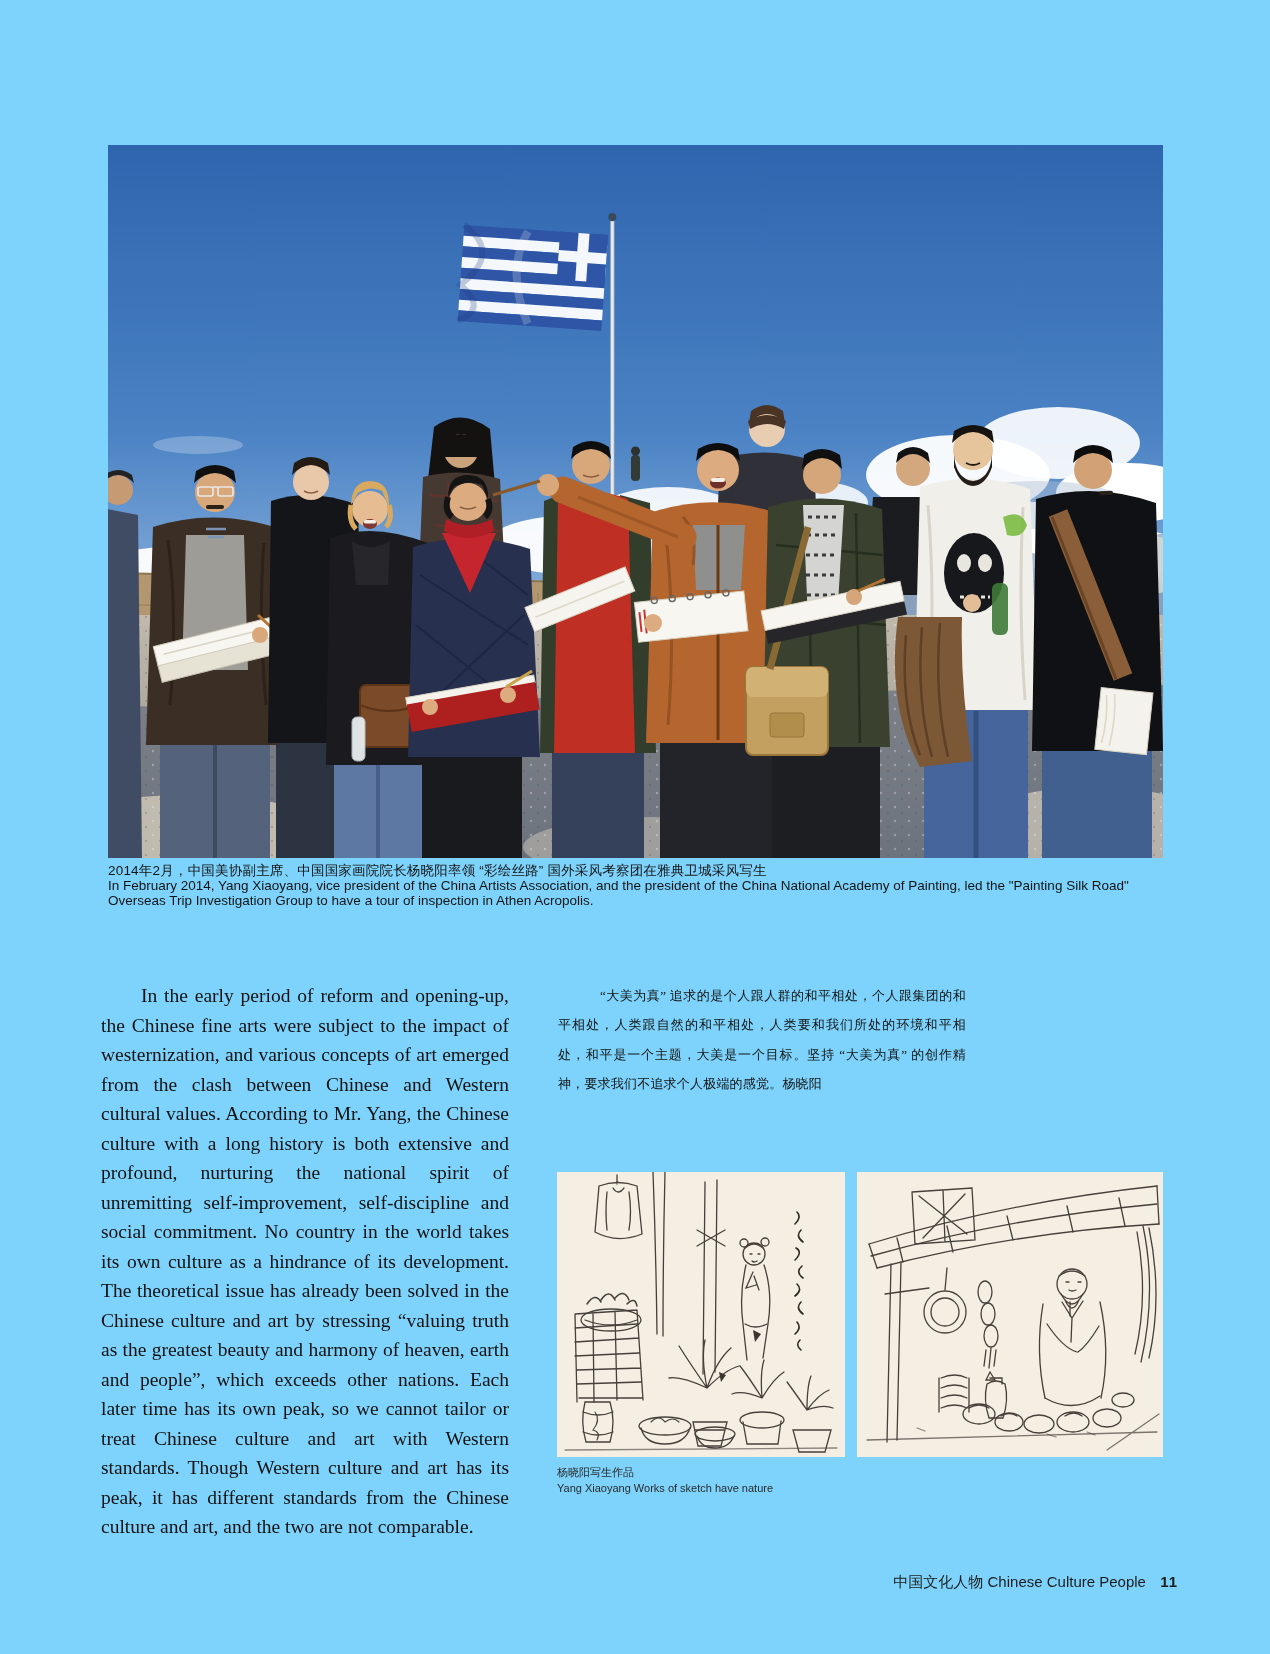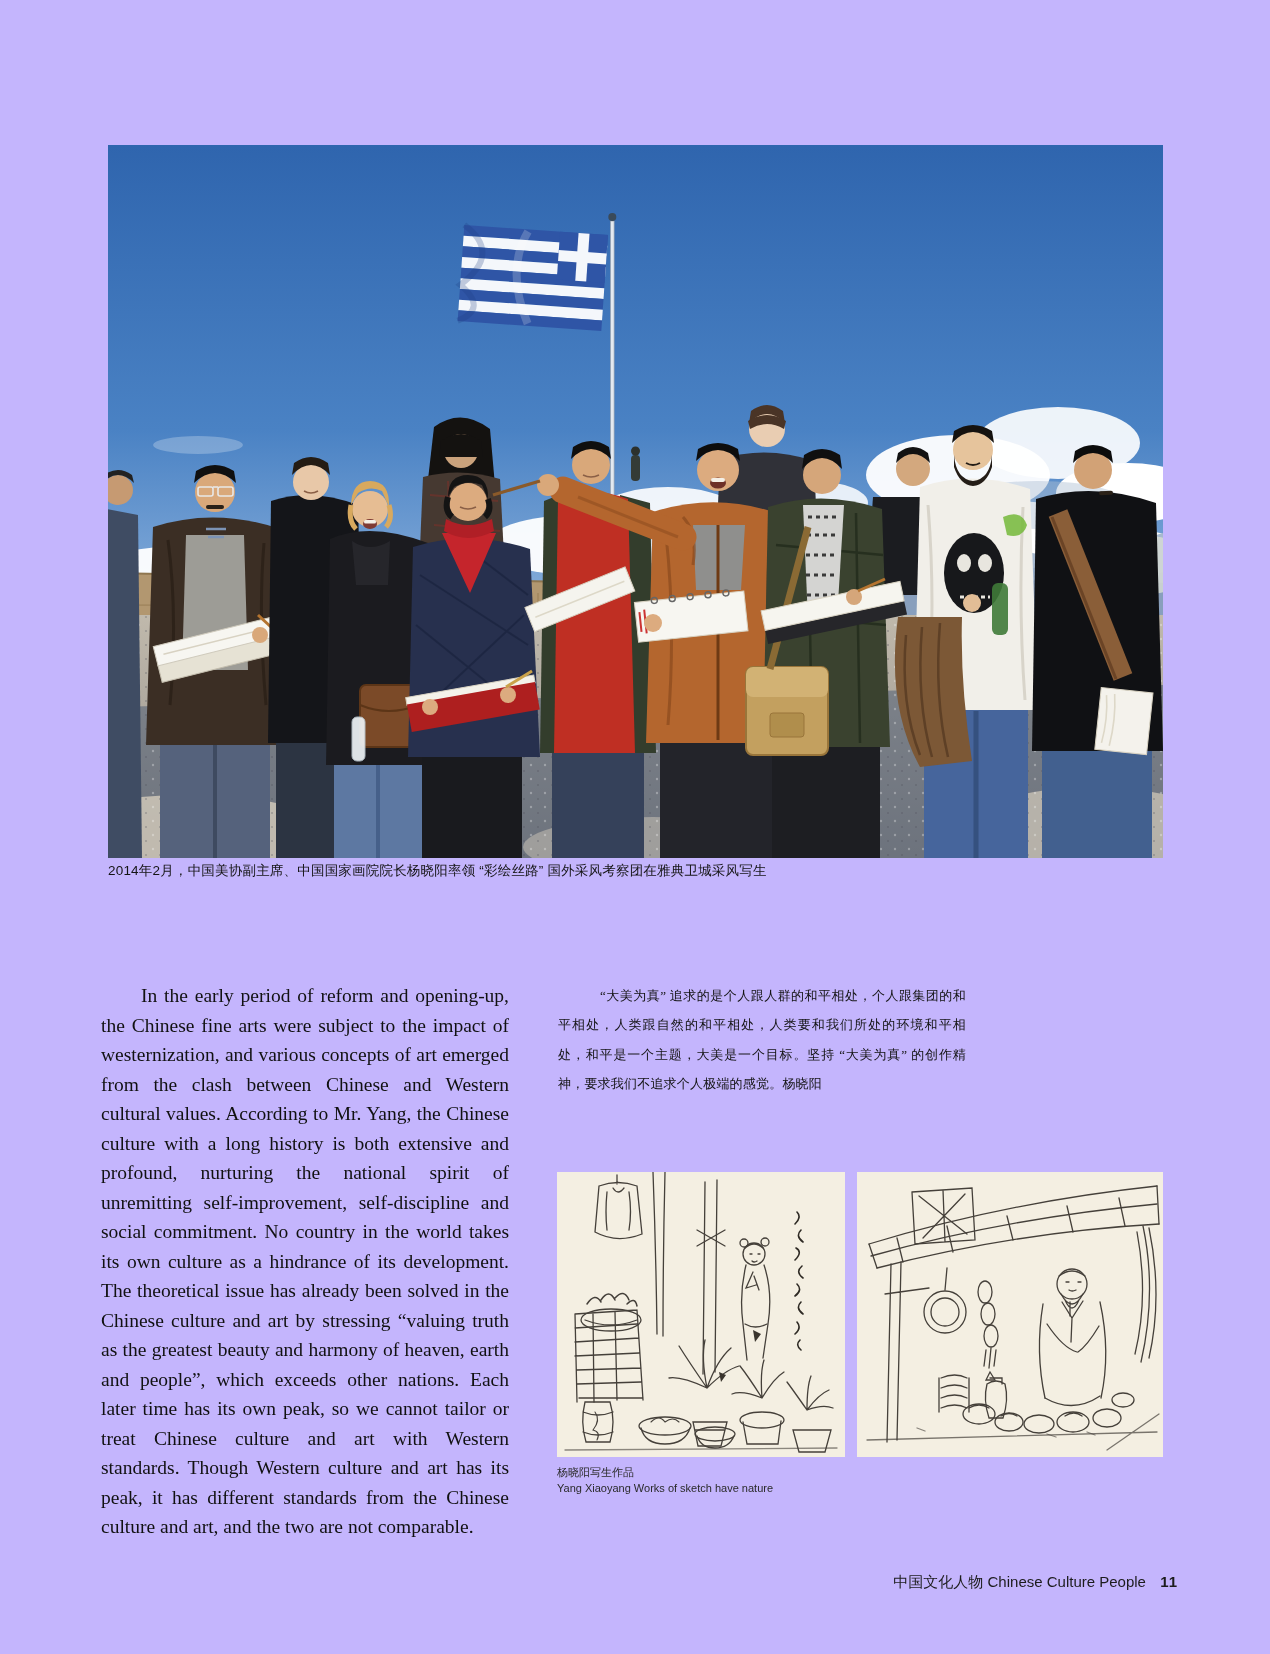--- a/index.html
+++ b/index.html
@@ -1,16 +1,16 @@
 <!DOCTYPE html>
 <html><head>
 <meta charset="utf-8">
 <style>
   html,body{margin:0;padding:0;background:#ffffff;}
-  .page{position:relative;width:1270px;height:1654px;background:#c4b5fd;overflow:hidden;
+  .page{position:relative;width:1270px;height:1654px;background:#7dd3fc;overflow:hidden;
         font-family:"Liberation Sans",sans-serif;color:#1a1a1a;}
   .photo{position:absolute;left:108px;top:145px;width:1055px;height:713px;overflow:hidden;background:#4a7fc1;}
   .photo svg{display:block;}
   .photo-caption{position:absolute;left:108px;top:863px;width:1058px;
         font-size:13.5px;line-height:15.2px;color:#141414;}
   .photo-caption .zh{letter-spacing:.2px;}
   .col{position:absolute;top:981px;width:408px;text-align:justify;}
   .col-left{left:101px;font-family:"Liberation Serif","DejaVu Serif",serif;
         font-size:19.5px;line-height:29.5px;color:#111;text-indent:40px;}
   .col-right{left:558px;font-family:"Liberation Serif","DejaVu Serif",serif;
@@ -305,20 +305,22 @@
         <g transform="rotate(6 1015 575)">
           <rect x="990" y="545" width="52" height="62" fill="#f4f2ec" stroke="#d8d2c2"></rect>
           <path d="M996,552 Q1000,575 996,600 M1004,550 Q1008,575 1004,602" stroke="#ddd8c8" stroke-width="1.6" fill="none"></path>
         </g>
       </g>
     </svg>
   </div>
 
   <div class="photo-caption">
     <div class="zh">2014年2月，中国美协副主席、中国国家画院院长杨晓阳率领 “彩绘丝路” 国外采风考察团在雅典卫城采风写生</div>
+    <div>In February 2014, Yang Xiaoyang, vice president of the China Artists Association, and the president of the China National Academy of Painting, led the "Painting Silk Road"</div>
+    <div>Overseas Trip Investigation Group to have a tour of inspection in Athen Acropolis.</div>
   </div>
 
   <div class="col col-left">In the early period of reform and opening-up, the Chinese fine arts were subject to the impact of westernization, and various concepts of art emerged from the clash between Chinese and Western cultural values. According to Mr. Yang, the Chinese culture with a long history is both extensive and profound, nurturing the national spirit of unremitting self-improvement, self-discipline and social commitment. No country in the world takes its own culture as a hindrance of its development. The theoretical issue has already been solved in the Chinese culture and art by stressing “valuing truth as the greatest beauty and harmony of heaven, earth and people”, which exceeds other nations. Each later time has its own peak, so we cannot tailor or treat Chinese culture and art with Western standards. Though Western culture and art has its peak, it has different standards from the Chinese culture and art, and the two are not comparable.</div>
   <div class="col col-right">“大美为真” 追求的是个人跟人群的和平相处，个人跟集团的和平相处，人类跟自然的和平相处，人类要和我们所处的环境和平相处，和平是一个主题，大美是一个目标。坚持 “大美为真” 的创作精神，要求我们不追求个人极端的感觉。杨晓阳</div>
 
   <div class="sketch sketch-left">
     <svg width="288" height="285" viewBox="0 0 288 285" fill="none" stroke="#45403a" stroke-width="1.3" stroke-linecap="round">
 
       <path d="M60,12 L60,3 M42,14 Q61,7 80,14 L85,62 Q60,72 38,60 Z"></path>
       <path d="M50,20 Q48,40 50,58 M72,20 Q75,40 72,58 M56,16 Q61,24 67,16"></path>

